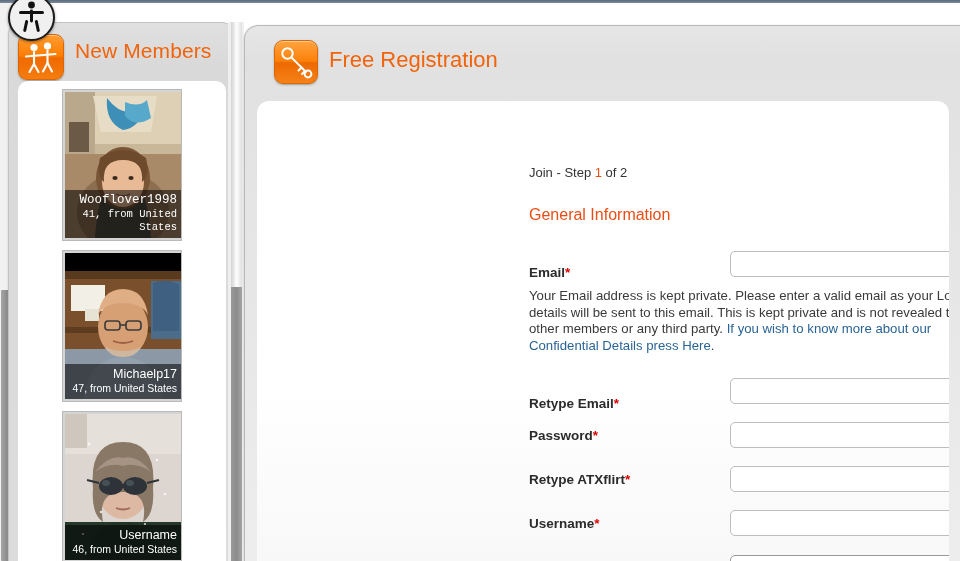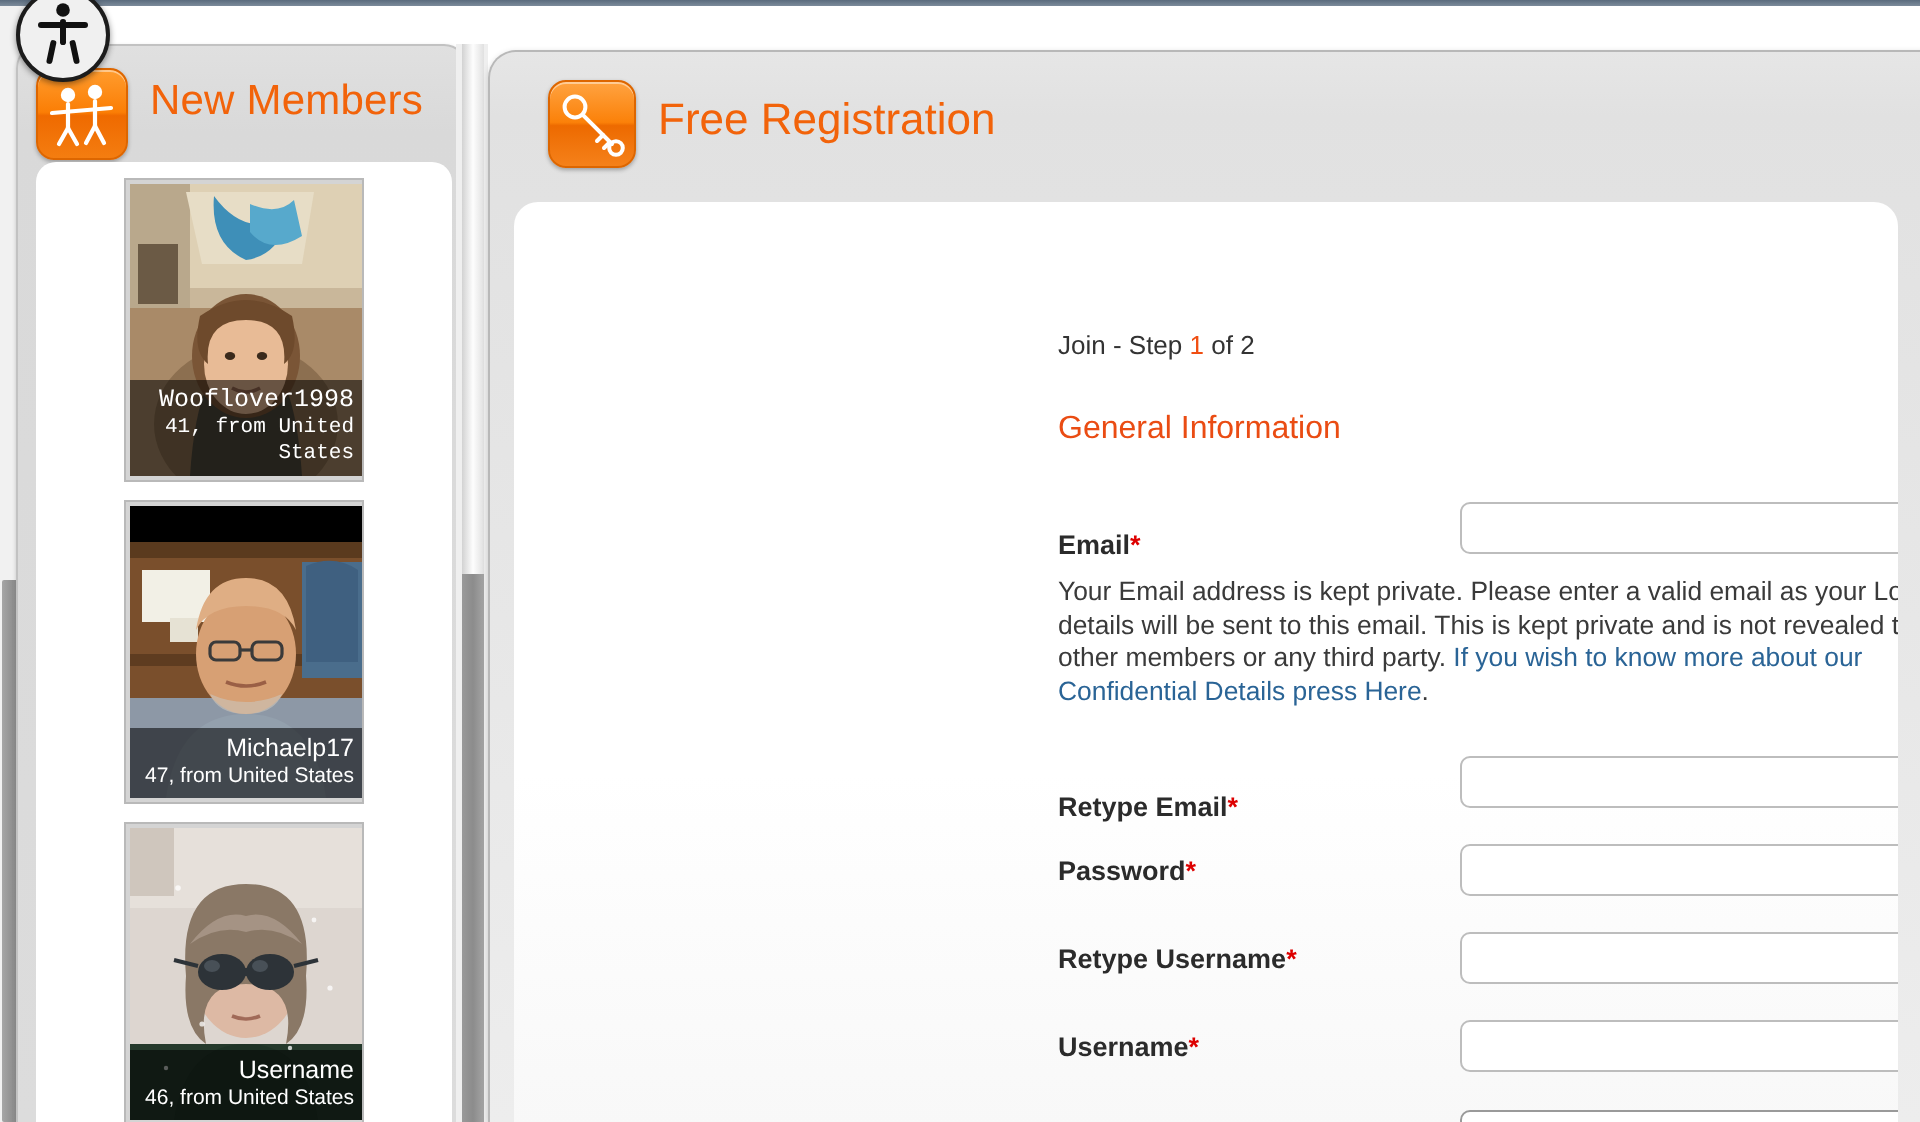--- a/index.html
+++ b/index.html
@@ -427,21 +427,21 @@
       <input class="f-input" style="top: 150px;" type="text" value="" placeholder="">
 
       <div class="privacy-note"><span>Your Email address is kept private. Please enter a valid email as your Login details will be sent to this email. This is kept private and is not revealed to other members or any third party. </span><a href="#">If you wish to know more about our Confidential Details press Here</a><span>.</span></div>
 
       <div class="f-label" style="top:295px;"><span>Retype Email</span><span class="req">*</span></div>
       <input class="f-input" style="top: 277px;" type="text" value="" placeholder="">
 
       <div class="f-label" style="top:327px;"><span>Password</span><span class="req">*</span></div>
       <input class="f-input" style="top: 321px;" type="password" value="" placeholder="">
 
-      <div class="f-label" style="top:371px;"><span>Retype Username</span><span class="req">*</span></div>
+      <div class="f-label" style="top:371px;"><span>Retype ATXflirt</span><span class="req">*</span></div>
       <input class="f-input" style="top: 365px;" type="password" value="" placeholder="">
 
       <div class="f-label" style="top:415px;"><span>Username</span><span class="req">*</span></div>
       <input class="f-input" style="top: 409px;" type="text" value="" placeholder="">
 
       <div class="f-label" style="top:459px;"><span>Gender</span><span class="req">*</span></div>
       <select class="f-select" style="top:454px;">
         <option>Choose</option>
       </select>
 

